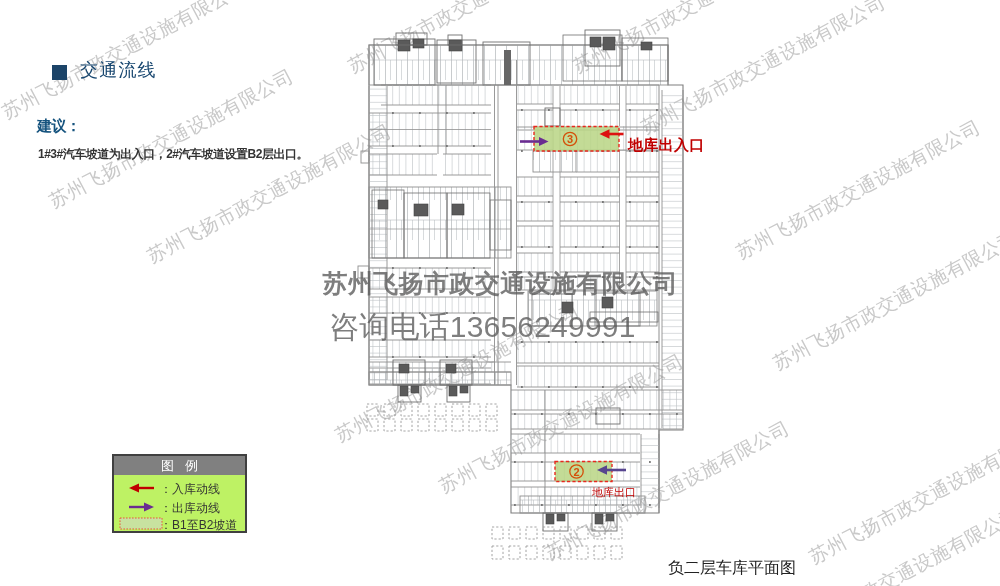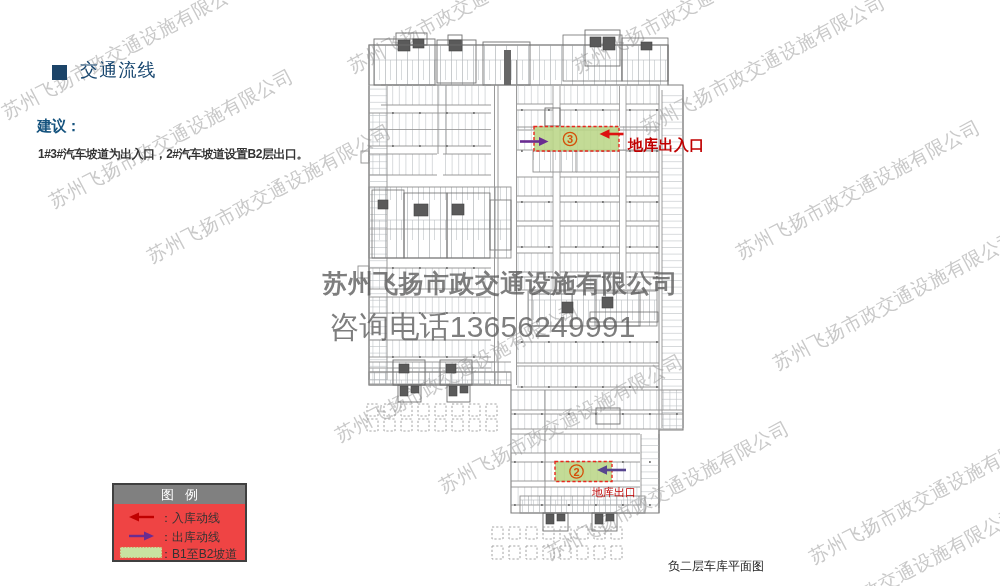--- a/index.html
+++ b/index.html
@@ -575,21 +575,21 @@
 <div class="abs" style="left:80px;top:58px;font-size:18px;font-weight:normal;color:#17466f;letter-spacing:1.2px;">交通流线</div>
 
 <div class="abs" style="left:37px;top:117px;font-size:15px;font-weight:bold;color:#15537e;letter-spacing:-0.5px;">建议：</div>
 
 <div class="abs" style="left:38px;top:146px;font-size:12px;color:#333;font-weight:bold;letter-spacing:-0.5px;">1#3#汽车坡道为出入口，2#汽车坡道设置B2层出口。</div>
 
 <div class="abs" style="left:628px;top:135.5px;font-size:15px;font-weight:bold;color:#c00000;letter-spacing:0.3px;">地库出入口</div>
 
 <div class="abs" style="left:592px;top:485px;font-size:11px;font-weight:normal;color:#c00000;">地库出口</div>
 
-<div class="abs" style="left:112px;top:454px;width:131px;height:75px;border:2px solid #404040;background:#ef4444;margin-top:29px;">
+<div class="abs" style="left:112px;top:454px;width:131px;height:75px;border:2px solid #404040;background:#bef264;">
 
   <div style="height:19px;background:#808080;color:#fff;font-size:13px;text-align:center;line-height:19.5px;letter-spacing:11px;text-indent:11px;">图例</div>
   <svg width="131" height="56" style="display:block;">
 
     <g>
         <line x1="24" y1="13" x2="40" y2="13" stroke="#c00000" stroke-width="2.4"></line>
     <polygon points="15,13 25,8.5 25,17.5" fill="#c00000"></polygon>
       </g>
     <text x="46" y="18" font-size="12" fill="#333">：入库动线</text>
 
@@ -597,17 +597,17 @@
         <line x1="15" y1="32" x2="31" y2="32" stroke="#6a2c91" stroke-width="2.4"></line>
     <polygon points="40,32 30,27.5 30,36.5" fill="#6a2c91"></polygon>
       </g>
     <text x="46" y="37" font-size="12" fill="#333">：出库动线</text>
 
     <rect x="6" y="43" width="42" height="11" fill="#c8e2a0" stroke="#e8593c" stroke-width="1" stroke-dasharray="1.6,1.4"></rect>
     <text x="46" y="54" font-size="12" fill="#333">：B1至B2坡道</text>
   </svg>
 </div>
 
-<div class="abs" style="left:668px;top:558px;font-size:12px;color:#222;">负二层车库平面图</div>
+<div class="abs" style="left:668px;top:558px;font-size:16px;color:#222;">负二层车库平面图</div>
 
 <div class="abs" style="left:322.5px;top:267px;font-size:25px;font-weight:bold;color:rgba(90,90,90,0.78);letter-spacing:0.4px;">苏州飞扬市政交通设施有限公司</div>
 
 <div class="abs" style="left:329px;top:307px;font-size:30px;font-weight:normal;color:rgba(90,90,90,0.78);letter-spacing:0.2px;">咨询电话13656249991</div>
 
 </body></html>

